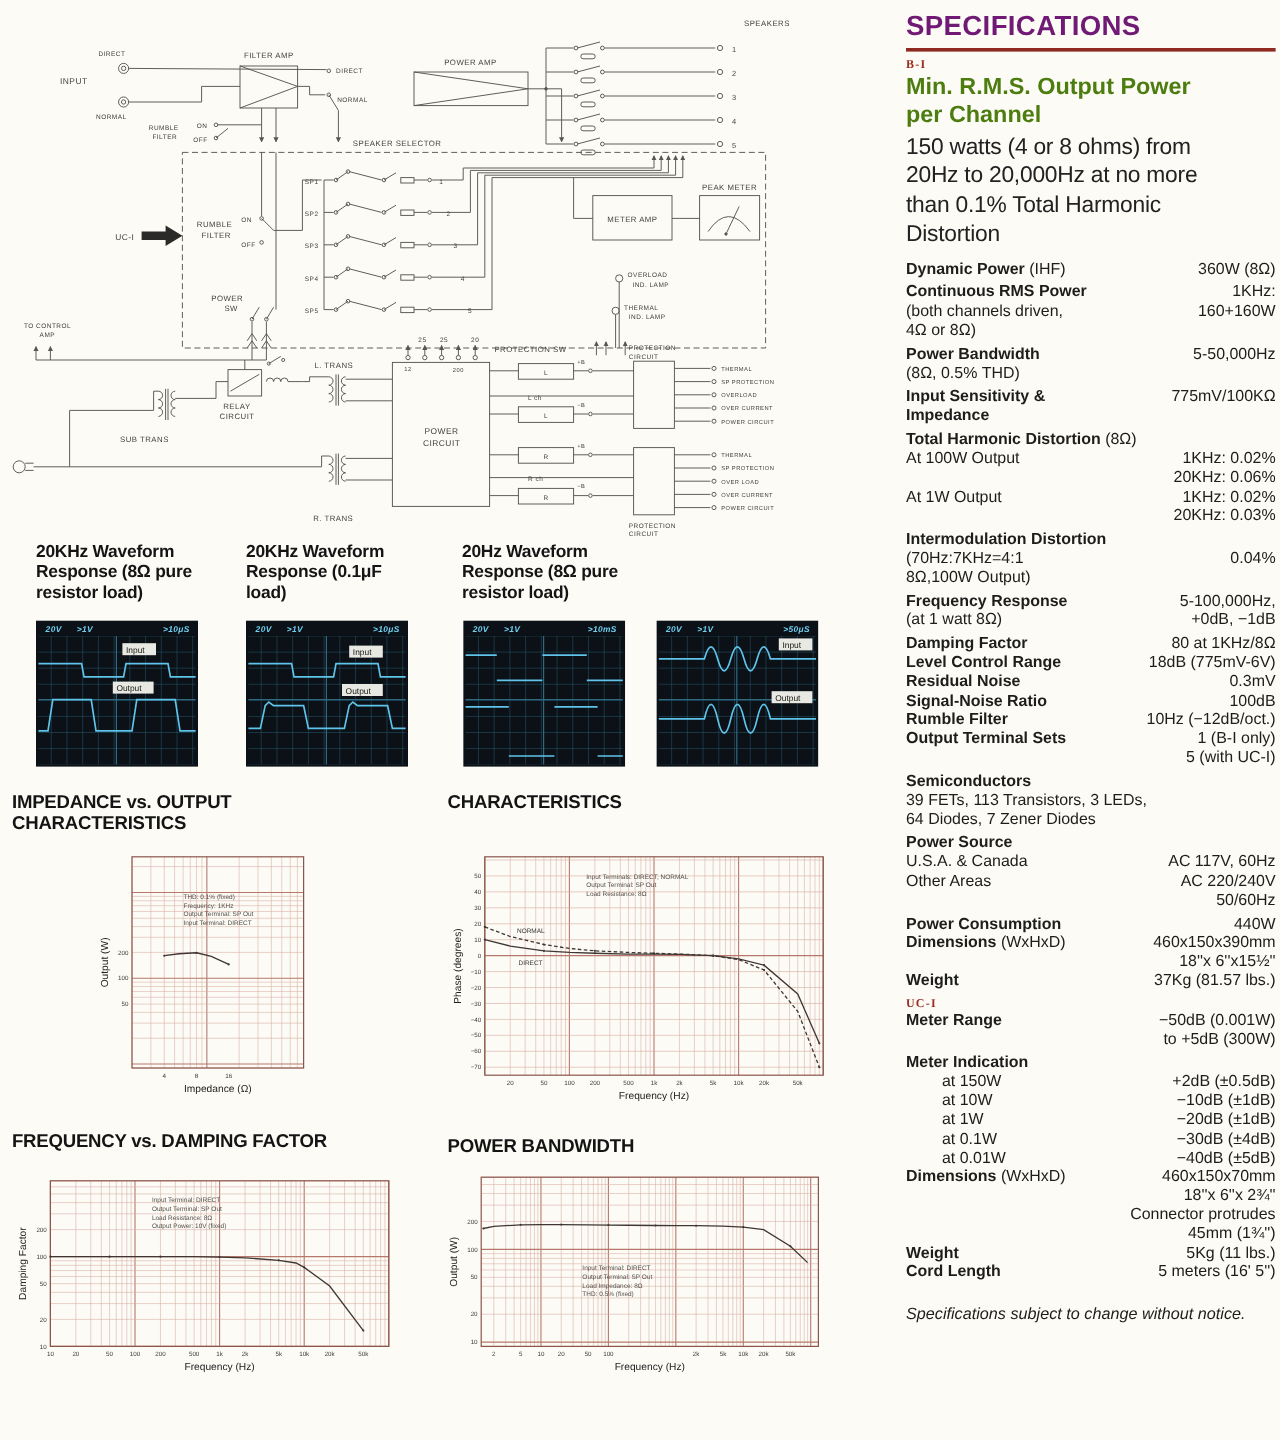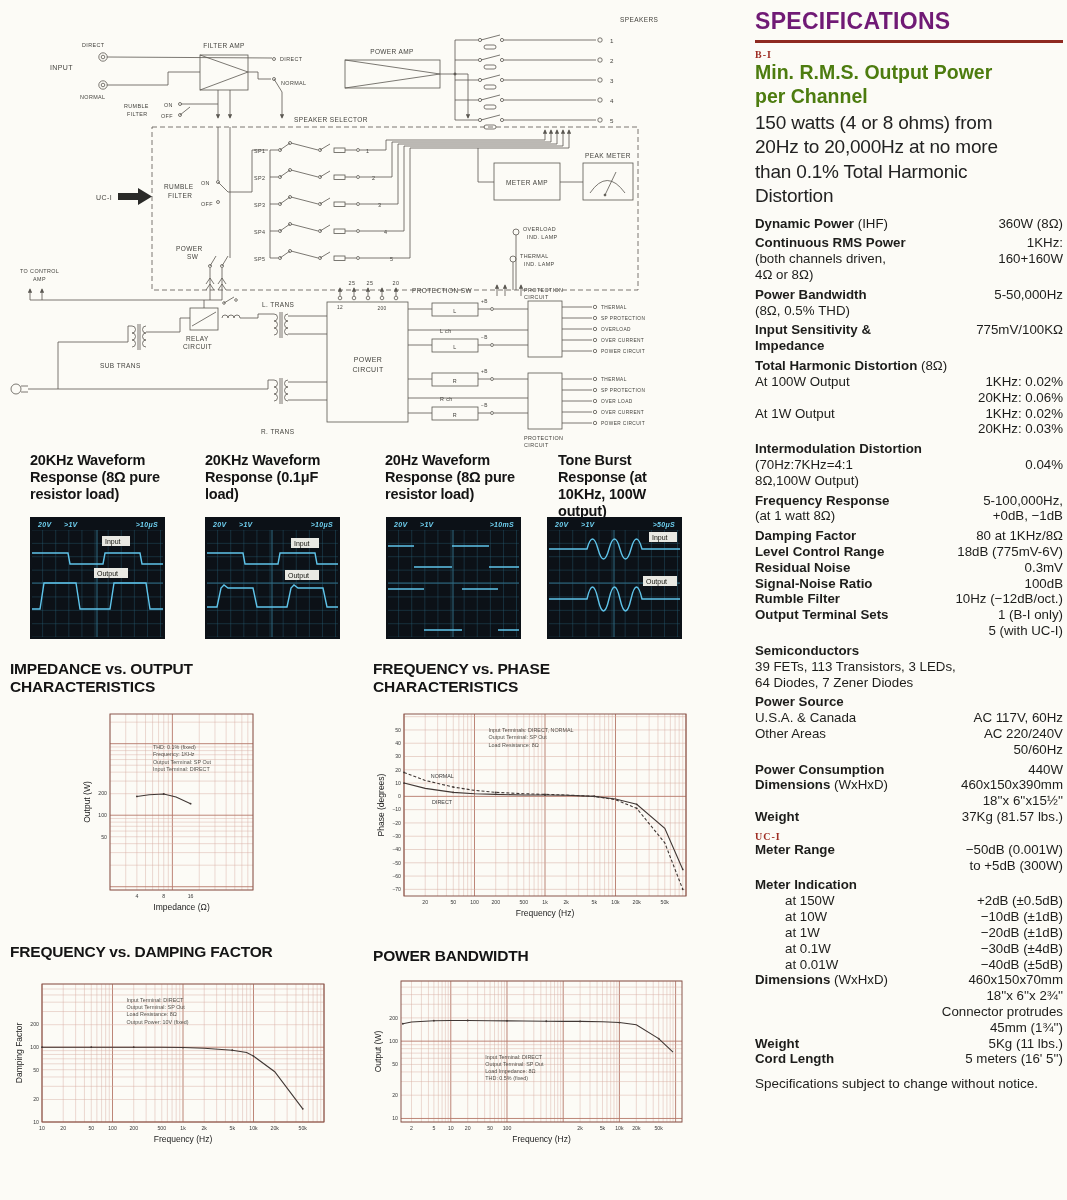--- a/index.html
+++ b/index.html
@@ -25,21 +25,21 @@
 .headline{font-size:19.5px;font-weight:bold;line-height:1.22;color:#4d7c0f;margin:1px 0 2px;white-space:pre-line}
 .lead{font-size:19px;line-height:1.29;color:#222;margin-bottom:7px;white-space:pre-line;letter-spacing:-0.2px}
 .srow{display:flex;justify-content:space-between;font-size:13.3px;line-height:1.19}
 .srow .sl{white-space:pre-wrap}
 .srow.b .sl{font-weight:bold}
 .sl .sn{font-weight:normal}
 .srow.ind .sl{padding-left:30px}
 .srow .sr{text-align:center;white-space:pre;flex-shrink:0}
 .mt{margin-top:4px}
 .model.mt{margin-top:6px}
-.note{font-size:13.5px;line-height:1.25;margin-top:9px}
+.note{font-style:italic;font-size:13.5px;line-height:1.25;margin-top:20px}
 </style>
 </head>
 <body>
 
 <div id="page">
 
 <svg id="diagram" class="abs" style="left:0;top:0" width="745" height="452" viewBox="0 0 745 452">
   <defs>
     <marker id="arr" viewBox="0 0 6 6" refX="5" refY="3" markerWidth="5.5" markerHeight="5.5" orient="auto">
           <path d="M0,0L6,3L0,6Z" fill="#5a5751"></path>
@@ -406,21 +406,20 @@
     <text x="601" y="392" class="t5">SP PROTECTION</text>
     <text x="601" y="403" class="t5">OVER LOAD</text>
     <text x="601" y="414" class="t5">OVER CURRENT</text>
     <text x="601" y="425" class="t5">POWER CIRCUIT</text>
   </g>
 </svg>
 
 <div class="abs scope-caption" style="left:30px;top:452px;width:152px">20KHz Waveform Response (8Ω pure resistor load)</div>
 <div class="abs scope-caption" style="left:205px;top:452px;width:150px">20KHz Waveform Response (0.1μF load)</div>
 <div class="abs scope-caption" style="left:385px;top:452px;width:152px">20Hz Waveform Response (8Ω pure resistor load)</div>
-<div class="abs scope-caption" style="left:558px;top:452px;width:130px">Tone Burst Response (at 10KHz, 100W output)</div>
 
 <div class="abs" style="left:30px;top:517px">
 <svg width="135" height="122" viewBox="0 0 135 122">
   <rect width="135" height="122" fill="#0c1117"></rect>
   <rect x="2" y="13" width="131" height="107" fill="url(#sgrid)"></rect>
   <line x1="2" y1="66" x2="133" y2="66" stroke="#2e6a82" stroke-width="1"></line>
   <line x1="67" y1="13" x2="67" y2="120" stroke="#2e6a82" stroke-width="1"></line>
   <path d="M2,36 H38 L40,47 H73 L75,36 H110 L112,47 H133" stroke="#5fc4ea" stroke-width="1.4" fill="none"></path>
   <path d="M2,92 H10 L14,66 H46 L50,92 H80 L84,66 H116 L120,92 H133" stroke="#5fc4ea" stroke-width="1.4" fill="none"></path>
   <text x="8" y="10" class="scope-readout">20V</text>
@@ -493,21 +492,20 @@
           <text x="99" y="67" class="scope-tag">Output</text>
         </g>
 </svg>
 </div>
 
 <div class="abs graph-heading" style="left:10px;top:660px;width:300px">
   <div>IMPEDANCE vs. OUTPUT</div>
   <div>CHARACTERISTICS</div>
 </div>
 <div class="abs graph-heading" style="left:373px;top:660px;width:300px">
-  <div>FREQUENCY vs. PHASE</div>
   <div>CHARACTERISTICS</div>
 </div>
 <div class="abs graph-heading" style="left:10px;top:943px;width:350px">
   <div>FREQUENCY vs. DAMPING FACTOR</div>
 </div>
 <div class="abs graph-heading" style="left:373px;top:947px;width:300px">
   <div>POWER BANDWIDTH</div>
 </div>
 
 <svg class="abs" style="left:10px;top:700px" width="350" height="232" viewBox="0 0 350 232">

